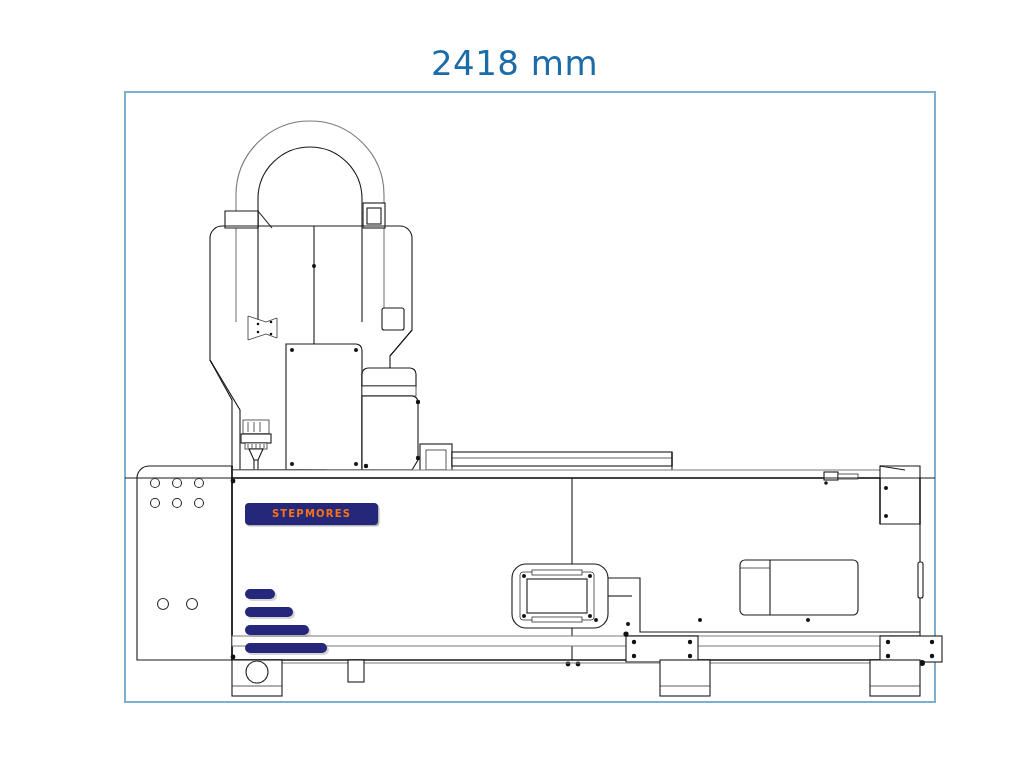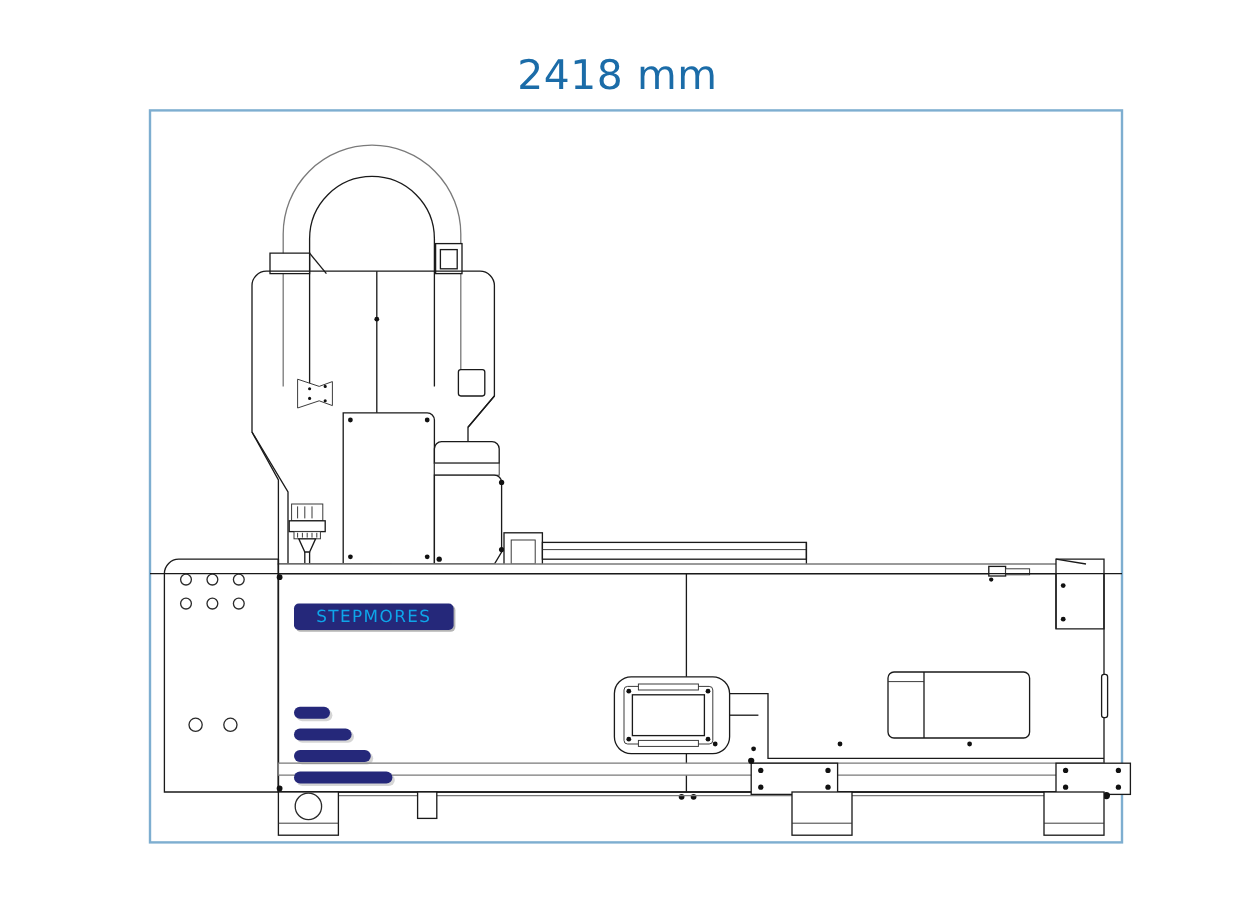--- a/index.html
+++ b/index.html
@@ -34,24 +34,24 @@
   #brand-badge{
     position:absolute;
     left:245px; top:503px;
     width:133px; height:22px;
     background:#25287a;
     border-radius:4px;
     box-shadow:1.5px 1.5px 0 rgba(120,120,120,.55);
     display:flex;align-items:center;justify-content:center;
   }
   #brand-badge .txt{
-    color:#0ea5e9;
+    color:#f97316;
     font-family:"DejaVu Sans", sans-serif;
-    font-weight:normal;
-    font-size:14px;
+    font-weight:bold;
+    font-size:10px;
     letter-spacing:1.2px;
     line-height:1;
     user-select:none;
   }
 </style>
 </head>
 <body>
 
 <div id="stage">
 

